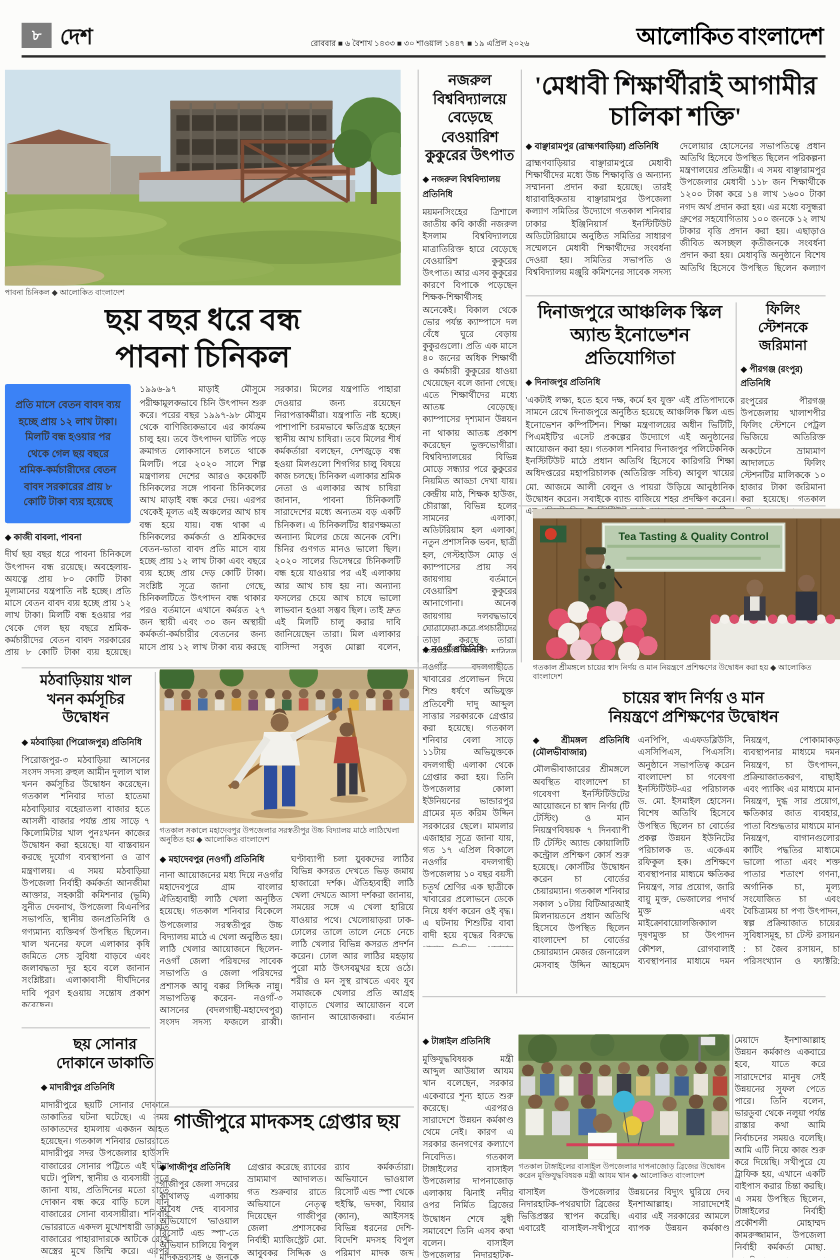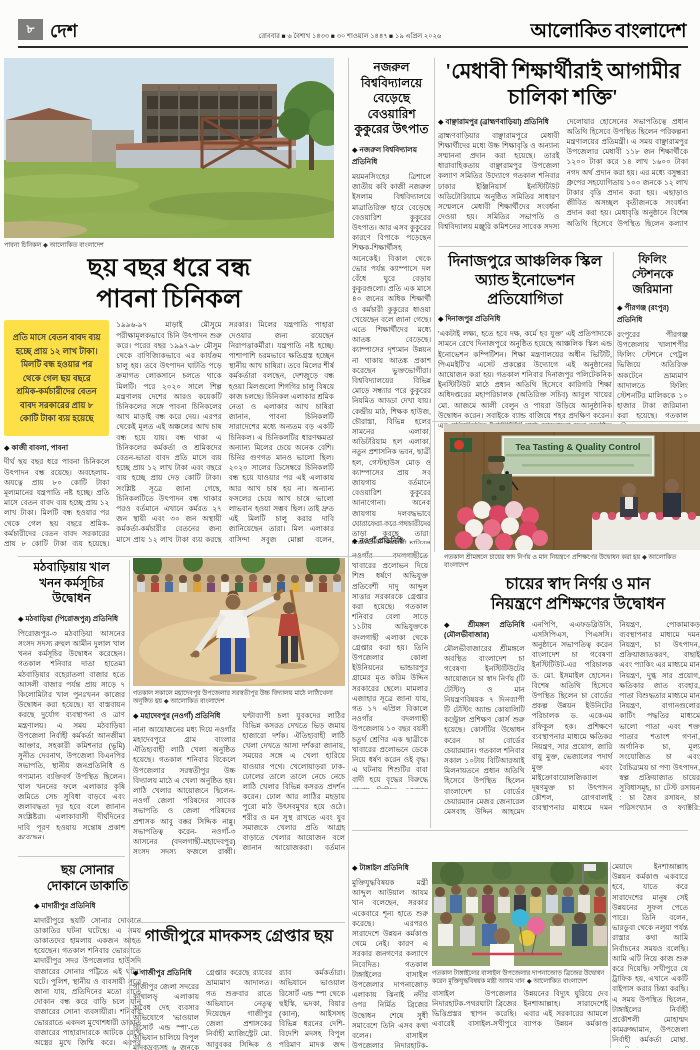--- a/index.html
+++ b/index.html
@@ -16,21 +16,21 @@
   .masthead{position:absolute;right:14px;top:16px;width:220px;text-align:right;font-size:19px;font-weight:bold;
             color:#000;letter-spacing:-0.5px;font-family:"Liberation Serif","DejaVu Serif",serif;}
   
   .hl{font-weight:bold;color:#0e0e0e;text-align:center;white-space:pre-line;margin:0;
       font-family:"Liberation Serif","DejaVu Serif",serif;}
   .body{font-size:7.3px;line-height:1.4;text-align:justify;color:#242424;overflow:hidden;}
   .cols2{column-count:2;column-gap:7px;column-fill:auto;}
   .cols3{column-count:3;column-gap:7px;column-fill:auto;}
   .byline{font-size:7.2px;font-weight:bold;color:#0e0e0e;margin:0 0 4px 0;break-inside:avoid;}
   .caption{font-size:6.4px;color:#333;line-height:1.3;}
-  .quote{background:#fde047;padding:11px 7px;font-size:8.4px;font-weight:bold;text-align:center;
+  .quote{background:#3b82f6;padding:11px 7px;font-size:8.4px;font-weight:bold;text-align:center;
          line-height:1.6;color:#3a3a3a;border-radius:2px;margin-bottom:7px;break-inside:avoid;}
   .photo{display:block;}
   svg{display:block;}
 </style>
 </head>
 <body>
 
 <div id="page">
 
   <div class="pagebox">
@@ -192,21 +192,21 @@
           <circle cx="66" cy="102" r="9" fill="#f4f0ea"></circle>
         <circle cx="84" cy="106" r="9" fill="#d94562"></circle>
           <circle cx="20" cy="116" r="9" fill="#e2536e"></circle>
         <circle cx="40" cy="118" r="9" fill="#f0cdd4"></circle>
           <circle cx="60" cy="118" r="9" fill="#e2536e"></circle>
         <circle cx="80" cy="120" r="9" fill="#f4f0ea"></circle>
           <circle cx="96" cy="114" r="8" fill="#e86a85"></circle>
       </g>
     </svg>
     <div class="caption" style="margin-top:3px;">গতকাল শ্রীমঙ্গলে চায়ের স্বাদ নির্ণয় ও মান নিয়ন্ত্রণে প্রশিক্ষণের উদ্বোধন করা হয় ◆ আলোকিত বাংলাদেশ</div>
-    <h1 class="hl" style="font-size:16px;line-height:1.25;margin-top:4px;padding-left:12px;">চায়ের স্বাদ নির্ণয় ও মান
+    <h1 class="hl" style="font-size:13px;line-height:1.25;margin-top:4px;padding-left:12px;">চায়ের স্বাদ নির্ণয় ও মান
 নিয়ন্ত্রণে প্রশিক্ষণের উদ্বোধন</h1>
     <div class="body cols3" style="height:204px;margin-top:6px;">
       <div class="byline">◆ শ্রীমঙ্গল প্রতিনিধি (মৌলভীবাজার)</div>
       <span>মৌলভীবাজারের শ্রীমঙ্গলে অবস্থিত বাংলাদেশ চা গবেষণা ইনস্টিটিউটের আয়োজনে চা স্বাদ নির্ণয় (টি টেস্টিং) ও মান নিয়ন্ত্রণবিষয়ক ৭ দিনব্যাপী টি টেস্টিং অ্যান্ড কোয়ালিটি কন্ট্রোল প্রশিক্ষণ কোর্স শুরু হয়েছে। কোর্সটির উদ্বোধন করেন চা বোর্ডের চেয়ারম্যান। গতকাল শনিবার সকাল ১০টায় বিটিআরআই মিলনায়তনে প্রধান অতিথি হিসেবে উপস্থিত ছিলেন বাংলাদেশ চা বোর্ডের চেয়ারম্যান মেজর জেনারেল মেসবাহ উদ্দিন আহমেদ এনপিপি, এএফডব্লিউসি, এসসিপিএস, পিএসসি। অনুষ্ঠানে সভাপতিত্ব করেন বাংলাদেশ চা গবেষণা ইনস্টিটিউট-এর পরিচালক ড. মো. ইসমাইল হোসেন। বিশেষ অতিথি হিসেবে উপস্থিত ছিলেন চা বোর্ডের প্রকল্প উন্নয়ন ইউনিটের পরিচালক ড. একেএম রফিকুল হক। প্রশিক্ষণে ব্যবস্থাপনার মাধ্যমে ক্ষতিকর নিয়ন্ত্রণ, সার প্রয়োগ, জারি বায়ু মুক্ত, ভেজালের পদার্থ মুক্ত এবং মাইক্রোবায়োলজিক্যাল দূষণমুক্ত চা উৎপাদন কৌশল, রোগবালাই ব্যবস্থাপনার মাধ্যমে দমন নিয়ন্ত্রণ, পোকামাকড় ব্যবস্থাপনার মাধ্যমে দমন নিয়ন্ত্রণ, চা উৎপাদন, প্রক্রিয়াজাতকরণ, বাছাই এবং প্যাকিং এর মাধ্যমে মান নিয়ন্ত্রণ, দুগ্ধ সার প্রয়োগ, ক্ষতিকার জাত ব্যবহার, পাতা বিশুদ্ধতার মাধ্যমে মান নিয়ন্ত্রণ, বাগানগুলোর কাটিং পদ্ধতির মাধ্যমে ভালো পাতা এবং শক্ত পাতার শতাংশ গণনা, অর্গানিক চা, মূল্য সংযোজিত চা এবং বৈচিত্র্যময় চা পণ্য উৎপাদন, স্বল্প প্রক্রিয়াজাত চায়ের সুবিধাসমূহ, চা টেস্ট রসায়ন : চা জৈব রসায়ন, চা পরিসংখ্যান ও ফ্যাক্টরি: উৎপাদন ব্যয়, ব্রুস করার কৌশল, বিলিন্ডার, ইটিপি এবং অন্যান্য বিষয়ে প্রশিক্ষণ দেওয়া হবে।</span>
     </div>
   </div>
 
   <div class="abs" style="left:18px;top:560px;width:107px;">
     <h2 class="hl" style="font-size:12px;line-height:1.3;">মঠবাড়িয়ায় খাল
 খনন কর্মসূচির

